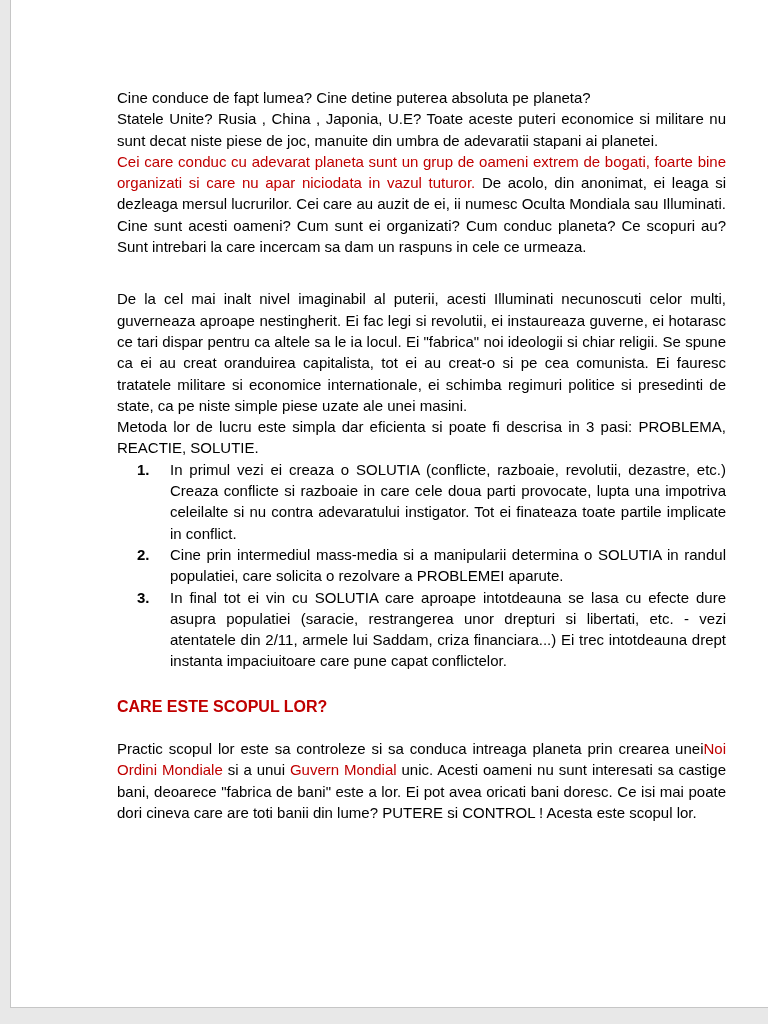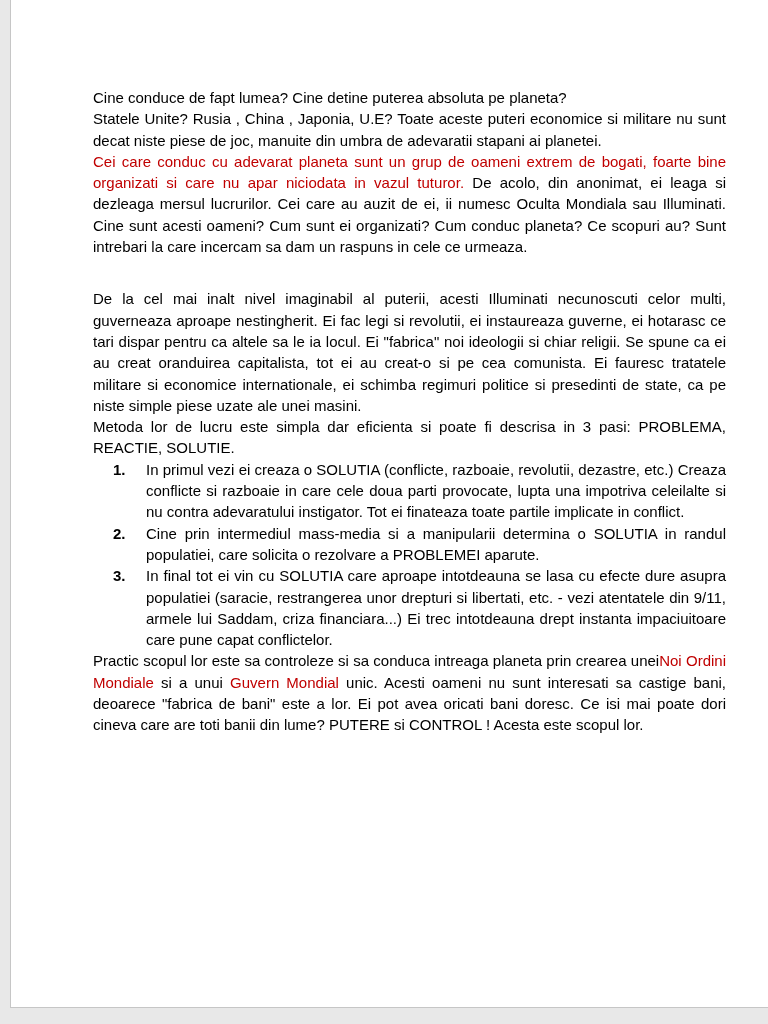--- a/index.html
+++ b/index.html
@@ -16,21 +16,21 @@
     position: absolute;
     left: 10px;
     top: 0;
     width: 758px;
     height: 1008px;
     background: var(--page-bg, #ffffff);
     border-left: 1px solid #c6c6c6;
     border-bottom: 1px solid #c6c6c6;
   }
   .content {
-    padding: 87px 42px 0 82px;
+    padding: 87px 42px 0 106px;
     font-size: 15px;
     line-height: 21.3px;
     color: #000;
     text-align: justify;
   }
   .para { margin: 0; }
   .p2 { margin-top: 31px; }
   .bold { font-weight: 400; }
   .red { color: var(--accent-red, #c00000); font-weight: 400; }
   .list { margin: 0; }
@@ -65,21 +65,22 @@
       <div class="list-item">
         <span class="num">1.</span>
         <span class="item-text"><span>In primul vezi ei creaza o </span><span class="bold">SOLUTIA</span><span> (conflicte, razboaie, revolutii, dezastre, etc.) Creaza conflicte si razboaie in care cele doua parti provocate, lupta una impotriva celeilalte si nu contra adevaratului instigator. Tot ei finateaza toate partile implicate in conflict.</span></span>
       </div>
       <div class="list-item">
         <span class="num">2.</span>
         <span class="item-text"><span>Cine prin intermediul mass-media si a manipularii determina o </span><span class="bold">SOLUTIA</span><span> in randul populatiei, care solicita o rezolvare a PROBLEMEI aparute.</span></span>
       </div>
       <div class="list-item">
         <span class="num">3.</span>
-        <span class="item-text"><span>In final tot ei vin cu SOLUTIA care aproape intotdeauna se lasa cu efecte dure asupra populatiei (saracie, restrangerea unor drepturi si libertati, etc. - vezi atentatele din 9/11, armele lui Saddam, criza financiara...) Ei trec intotdeauna drept instanta impaciuitoare care pune capat conflictelor.</span></span>
+        <span class="item-text"><span>In final tot ei vin cu SOLUTIA care aproape intotdeauna se lasa cu efecte dure asupra populatiei (saracie, restrangerea unor drepturi si libertati, etc. - vezi atentatele din 2/11, armele lui Saddam, criza financiara...) Ei trec intotdeauna drept instanta impaciuitoare care pune capat conflictelor.</span></span>
       </div>
     </div>
 
+    <h2 class="heading">CARE ESTE SCOPUL LOR?</h2>
 
     <p class="para"><span>Practic scopul lor este sa controleze si sa conduca intreaga planeta prin crearea unei</span><span class="red">Noi Ordini Mondiale</span><span> si a unui </span><span class="red">Guvern Mondial</span><span> unic. Acesti oameni nu sunt interesati sa castige bani, deoarece "fabrica de bani" este a lor. Ei pot avea oricati bani doresc. Ce isi mai poate dori cineva care are toti banii din lume? PUTERE si CONTROL ! Acesta este scopul lor.</span></p>
 
   </div>
 </div>
 
 </body></html>

